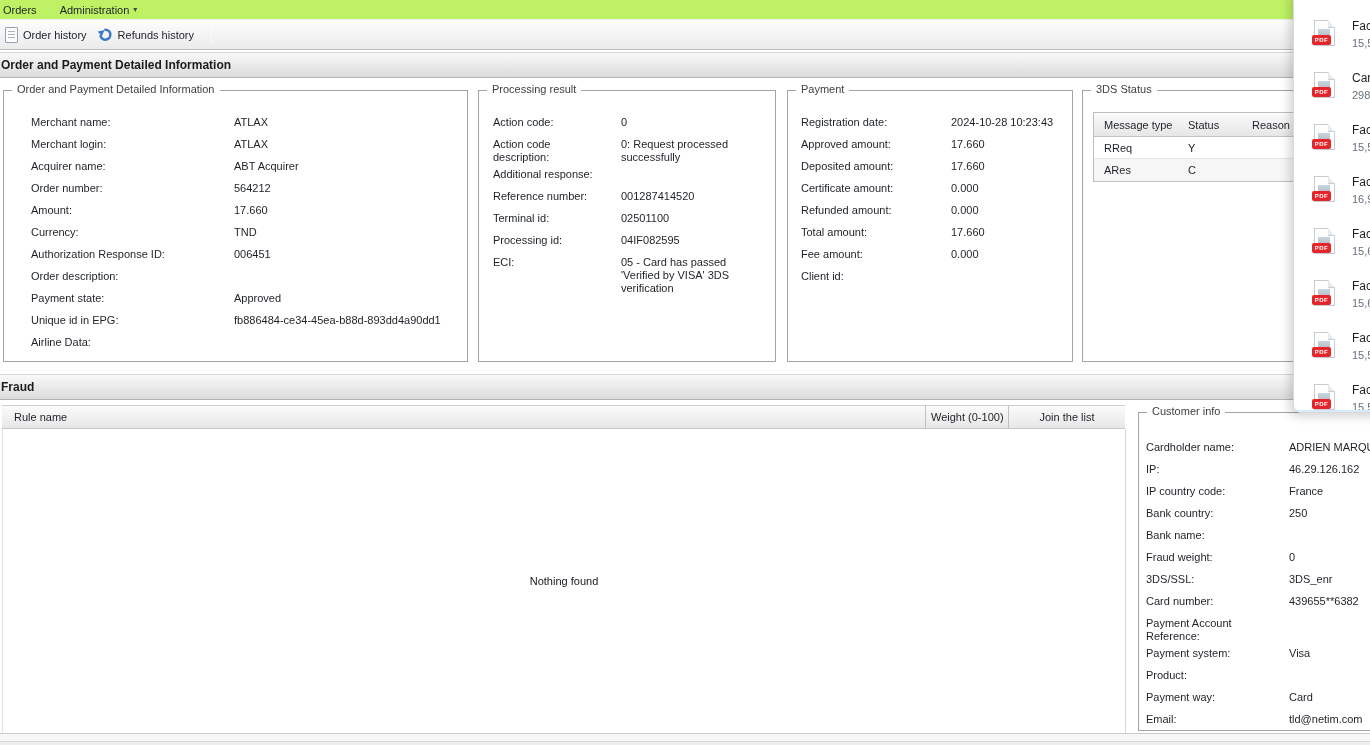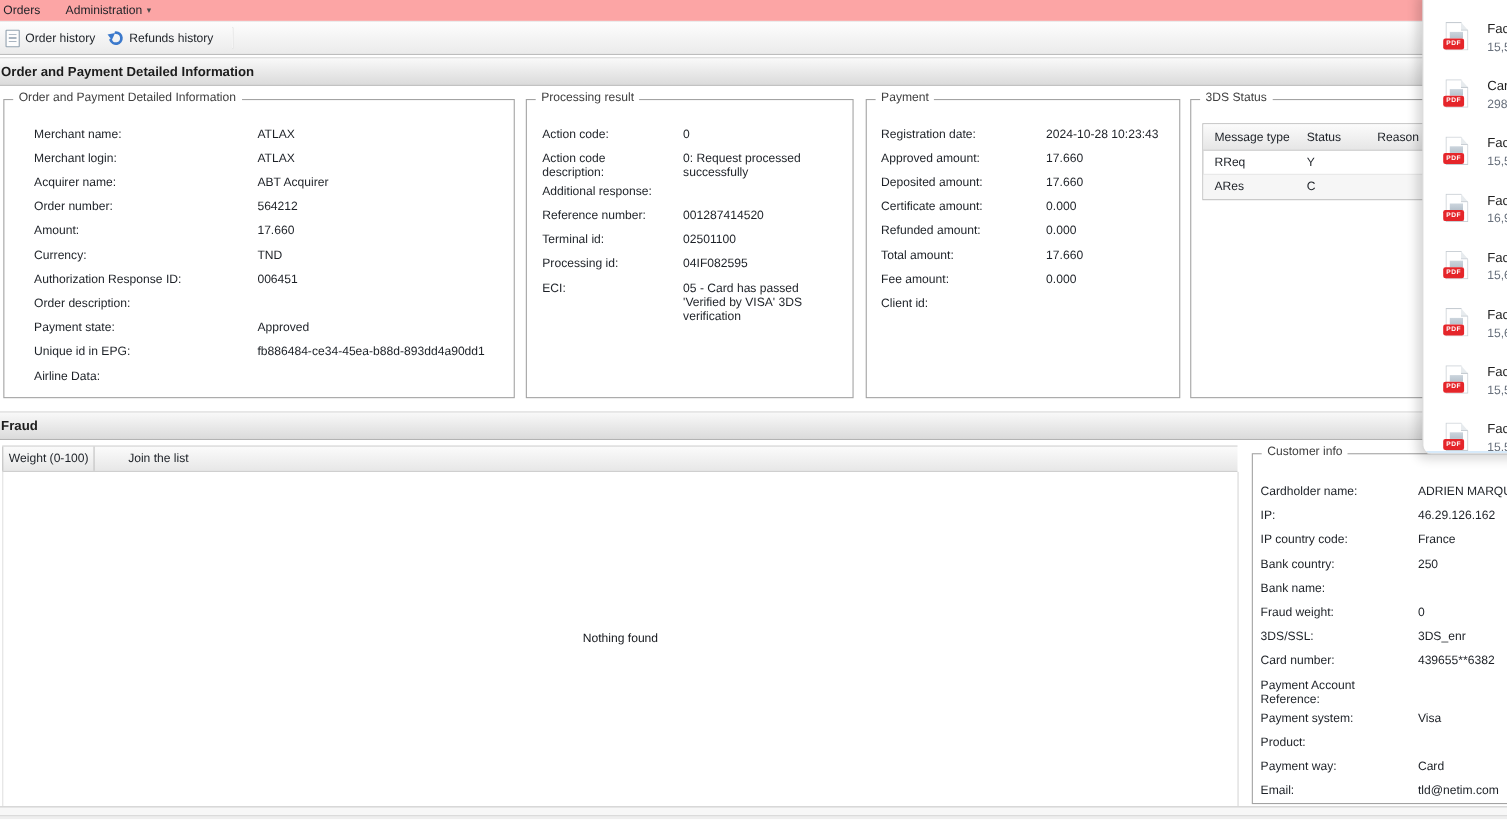--- a/index.html
+++ b/index.html
@@ -1,20 +1,20 @@
 <!DOCTYPE html>
 <html><head>
 <meta charset="utf-8">
 <style>
   * { margin:0; padding:0; box-sizing:border-box; }
   body { background:#fff; font-family:"Liberation Sans","DejaVu Sans",sans-serif; }
   .screen { position:relative; width:1370px; height:745px; overflow:hidden; background:#fff; color:#1d2127; font-size:11px; }
 
   
-  .menubar { position:absolute; left:0; top:0; width:100%; height:19px; background:#fca5a5; display:flex; align-items:center; }
+  .menubar { position:absolute; left:0; top:0; width:100%; height:19px; background:#bef264; display:flex; align-items:center; }
   .menu-item { padding:2px 9px 2px 3px; cursor:default; display:flex; align-items:center; gap:4px; }
   .menu-item + .menu-item { padding-left:14px; }
   .caret { font-size:8px; color:#4a4a4a; line-height:1; }
 
   
   .toolbar { position:absolute; left:0; top:19px; width:100%; height:31px; background:linear-gradient(#fdfdfd,#ebebeb); border-top:1px solid #ececec; border-bottom:1px solid #bdbdbd; display:flex; align-items:center; padding-left:2px; }
   .tb-btn { display:flex; align-items:center; gap:5px; padding:3px 7px 3px 3px; border:0; background:transparent; font:inherit; color:#1d2127; cursor:default; }
   .page-icon { position:relative; width:13px; height:16px; background:#fdfdfd; border:1px solid #93a2b0; border-radius:1px; }
   .page-icon::before { content:""; position:absolute; left:2px; right:2px; top:3px; height:9px; background:repeating-linear-gradient(to bottom,#a9b5c1 0 1px,transparent 1px 3px); }
   .tb-sep { width:1px; height:19px; background:#b3b3b3; border-right:1px solid #fbfbfb; margin-left:10px; }
@@ -292,20 +292,21 @@
             <span class="tc3"></span>
           </div>
         </div>
     </div>
   </div>
 
   <div class="sectionbar" id="fraud-bar">
     <span>Fraud</span>
   </div>
   <div class="fraud-head">
+    <span class="fh1">Rule name</span>
     <span class="fh3">Weight (0-100)</span>
     <span class="fh4">Join the list</span>
   </div>
   <div class="fraud-body">
     <div class="nothing-found">Nothing found</div>
   </div>
 
   <div class="fieldset" id="fs-customer">
     <span class="legend">Customer info</span>
     <div class="rows">

